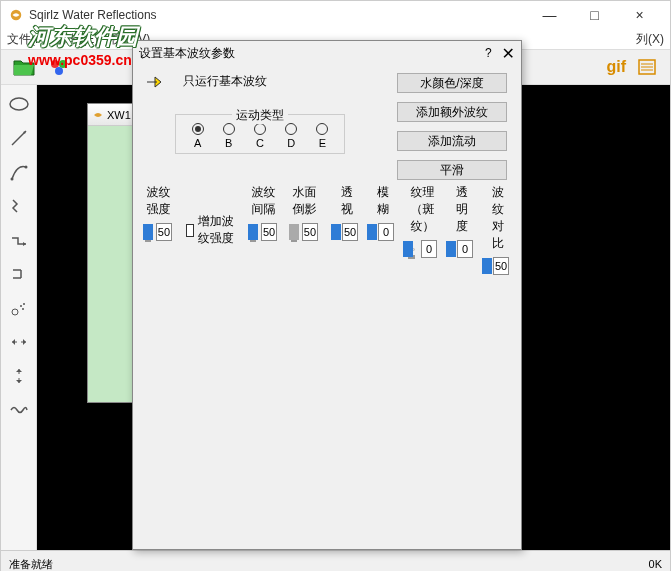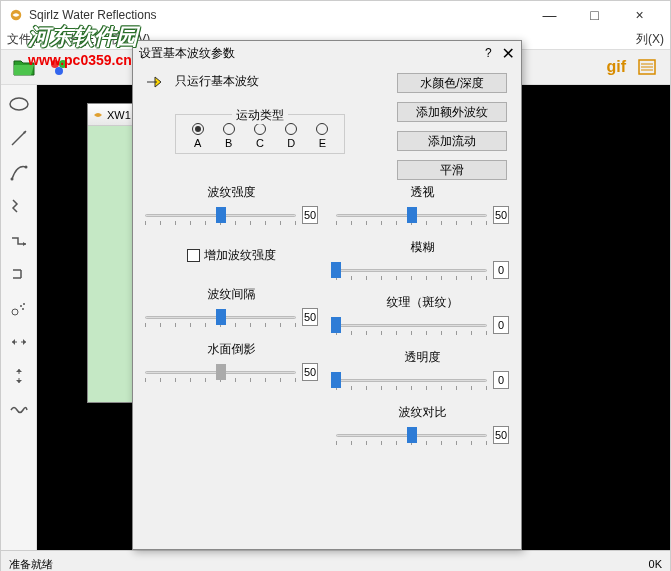--- a/index.html
+++ b/index.html
@@ -30,36 +30,36 @@
 
 .statusbar { height: 20px; background: #f0f0f0; border-top: 1px solid #ccc; display: flex; align-items: center; padding: 13px 8px; font-size: 11px; justify-content: space-between; }
 
 
 .dialog { position: absolute; left: 132px; top: 40px; width: 390px; height: 510px; background: #f0f0f0; border: 1px solid #888; box-shadow: 2px 2px 8px rgba(0,0,0,0.3); }
 .dlg-title { height: 24px; display: flex; align-items: center; justify-content: space-between; padding: 0 6px; font-size: 12px; }
 .dlg-title-right { display: flex; gap: 10px; align-items: center; }
 .dlg-close { font-size: 16px; cursor: pointer; }
 
 .dlg-body { padding: 8px 12px; }
-.arrow-row { display: flex; align-items: center; gap: 10px; margin-bottom: 6px; }
+.arrow-row { display: flex; align-items: center; gap: 18px; margin-bottom: 6px; }
 .arrow-icon { width: 20px; height: 16px; }
 .arrow-text { font-size: 12px; }
 
 .right-buttons { position: absolute; right: 14px; top: 32px; display: flex; flex-direction: column; gap: 9px; }
 .dlg-btn { width: 110px; height: 20px; background: #e1e1e1; border: 1px solid #adadad; font-size: 12px; text-align: center; line-height: 18px; }
 
 .motion-group { margin-top: 24px; margin-left: 30px; width: 170px; border: 1px solid #ccc; padding: 8px 6px 4px; position: relative; }
 .motion-legend { position: absolute; top: -8px; left: 50%; transform: translateX(-50%); background: #f0f0f0; padding: 0 4px; font-size: 12px; }
 .radio-row { display: flex; justify-content: space-around; }
 .radio-item { display: flex; flex-direction: column; align-items: center; font-size: 11px; gap: 2px; }
 .radio-circle { width: 12px; height: 12px; border: 1px solid #333; border-radius: 50%; display:flex; align-items:center; justify-content:center;}
 .radio-dot { width: 6px; height: 6px; background: #333; border-radius: 50%; }
 
 .sliders-area { display: flex; margin-top: 30px; gap: 18px; }
-.slider-col { flex: 1; display: flex; flex-direction: column; gap: 14px; }
+.slider-col { flex: 1; display: flex; gap: 14px; }
 .slider-block { }
 .slider-label { font-size: 12px; text-align: center; margin-bottom: 4px; }
 .slider-row { display: flex; align-items: center; gap: 6px; }
 .slider-track { flex: 1; height: 20px; position: relative; }
 .track-line { position: absolute; left: 0; right: 0; top: 9px; height: 3px; background: #ddd; border: 1px solid #bbb; border-radius: 2px; }
 .track-ticks { position: absolute; left:0; right:0; bottom: 0; height:4px; display:flex; justify-content:space-between;}
 .track-ticks span{ width:1px; height:4px; background:#999;}
 .thumb { position: absolute; top: 2px; width: 10px; height: 16px; background: #2e7cd6; }
 .thumb.gray { background: #aaa; }
 .slider-val { width: 16px; height: 18px; border: 1px solid #888; background: #fff; font-size: 11px; text-align: center; line-height: 16px; }

